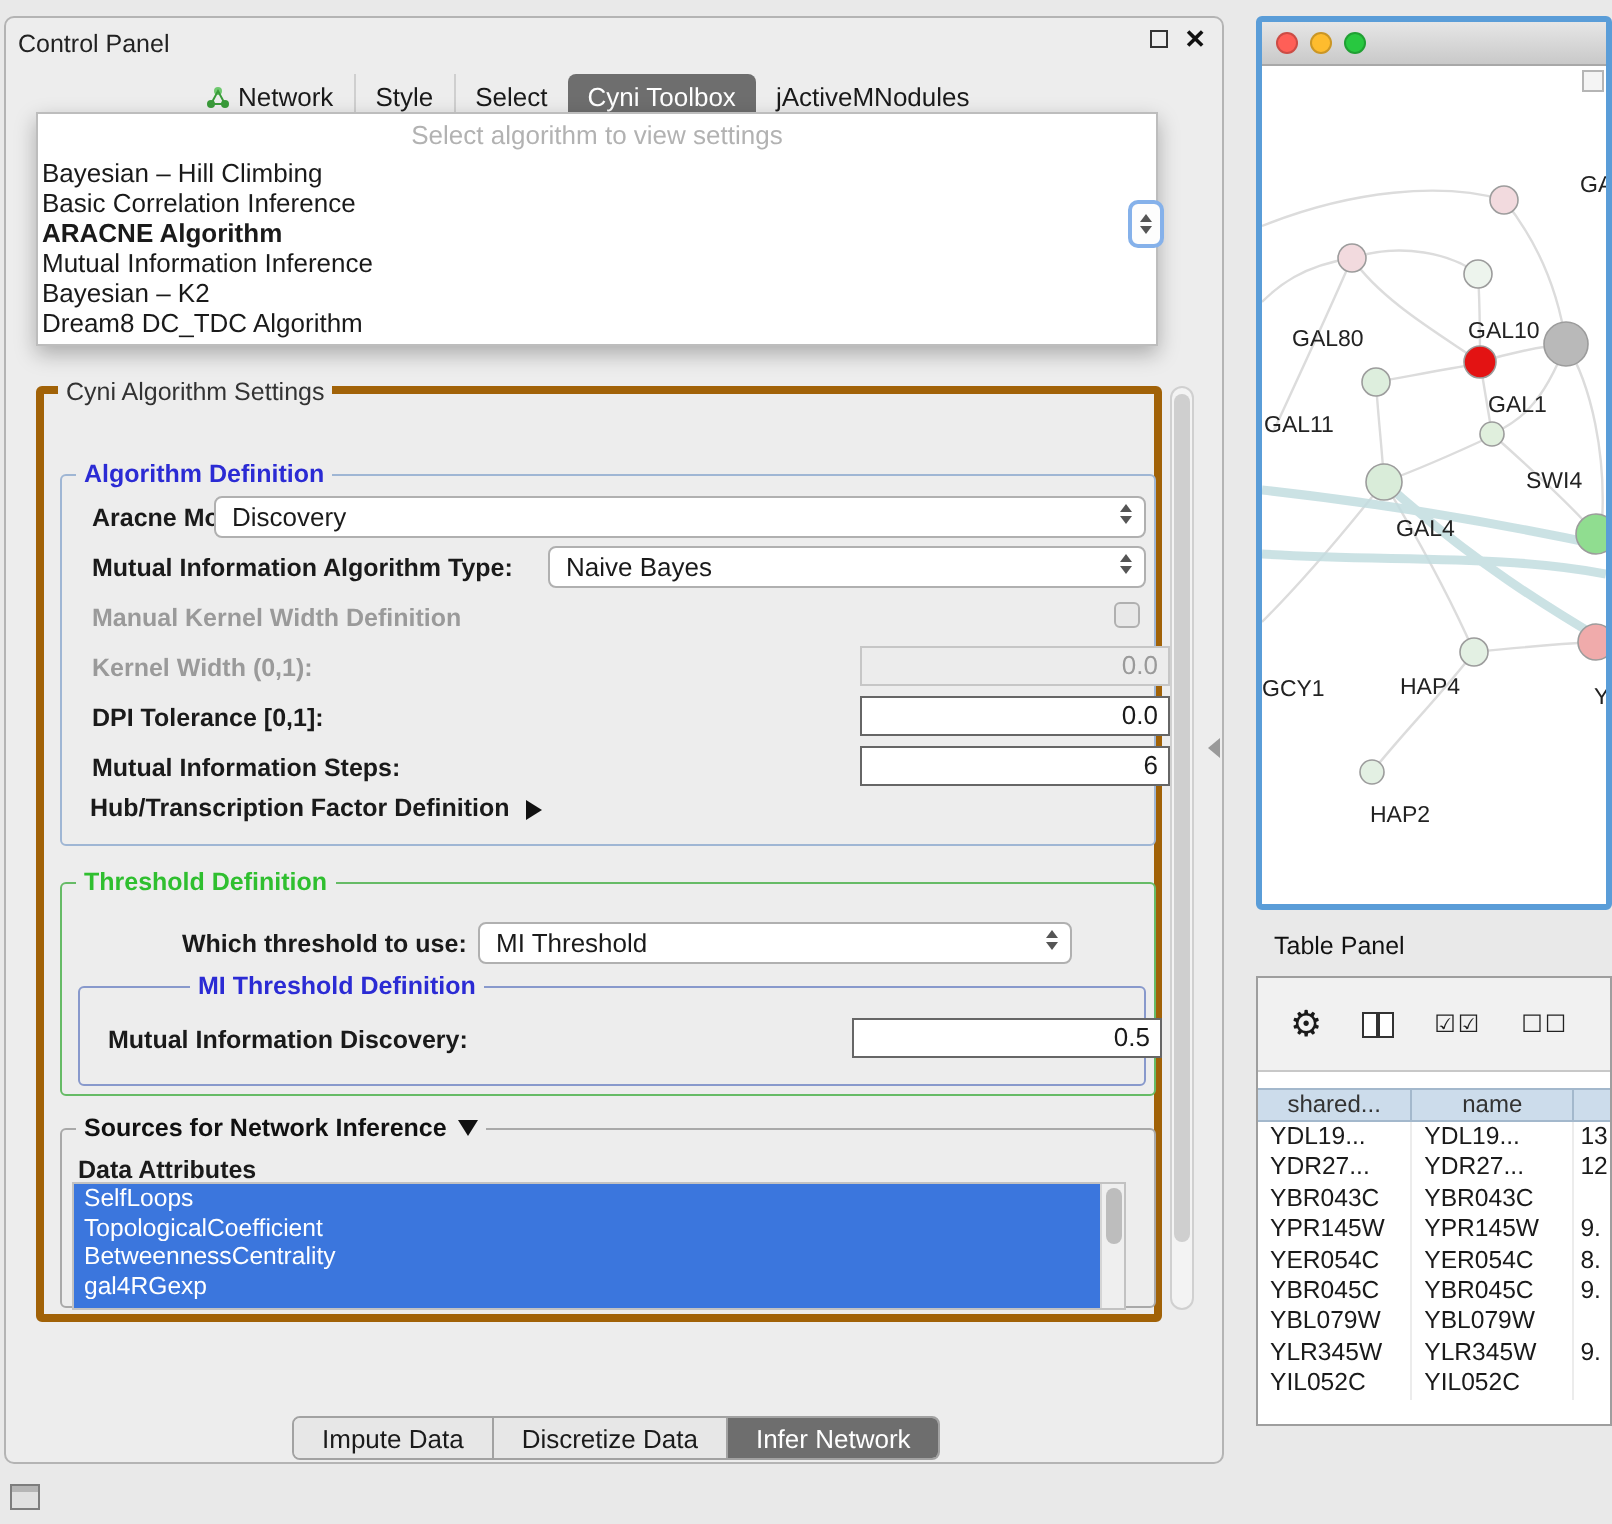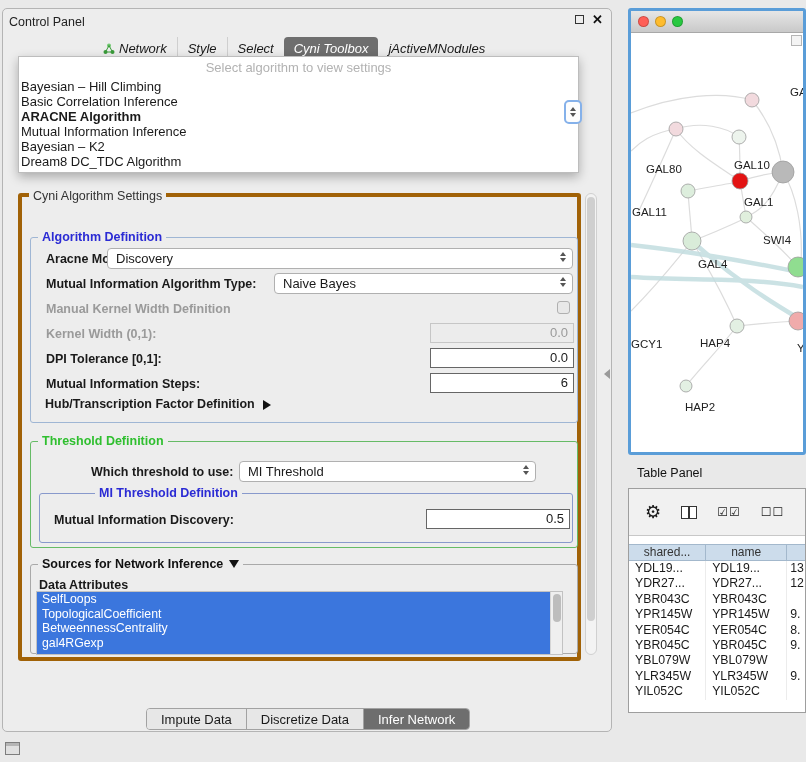--- a/index.html
+++ b/index.html
@@ -8,21 +8,21 @@
   body{position:relative;background:#e9e9e9;font-family:"Liberation Sans",sans-serif;color:#1a1a1a;overflow:hidden;}
   .abs{position:absolute;}
 
   
   .control-panel{left:2px;top:8px;width:610px;height:724px;background:#ededed;border:1px solid #b4b4b4;border-radius:5px;}
   .cp-title{left:6px;top:6px;font-size:12.5px;color:#222;}
   .win-btns{right:8px;top:4px;display:flex;align-items:center;gap:8px;}
   .restore-box{width:9px;height:9px;border:1.5px solid #333;}
   .close-x{font-size:13px;font-weight:bold;color:#111;line-height:13px;}
 
-  .tabbar{left:90px;top:28px;display:flex;align-items:center;font-size:13px;font-style:italic;}
+  .tabbar{left:90px;top:28px;display:flex;align-items:center;font-size:13px;}
   .tab{padding:4px 10px;border-left:1px solid #cfcfcf;cursor:default;display:flex;align-items:center;gap:4px;}
   .tab:first-child{border-left:none;}
   .tab.sel{background:var(--tabdark);color:#fff;border-radius:4px;border-left:none;}
   .tab.sel + .tab{border-left:none;}
 
   .dropdown{left:15px;top:47px;width:561px;height:117px;background:#fff;border:1px solid #bdbdbd;box-shadow:0 4px 10px rgba(0,0,0,.28);z-index:50;font-size:13px;overflow:hidden;}
   .dd-placeholder{height:22px;line-height:22px;text-align:center;color:#b2b2b2;}
   .dd-item{height:15px;line-height:15px;padding-left:2px;white-space:nowrap;}
   .dd-item.bold{font-weight:bold;}
   .combo-stepper{left:561px;top:91px;width:18px;height:24px;border:2px solid #85b1ea;border-radius:5px;background:#fdfdfd;z-index:60;display:flex;flex-direction:column;align-items:center;justify-content:center;}
@@ -38,21 +38,21 @@
   .g-thresh{left:8px;top:244px;width:548px;height:107px;border-color:#66bb66;}
   .g-mithresh{left:8px;top:51px;width:534px;height:50px;border-color:#8899cc;}
   .g-sources{left:8px;top:367px;width:548px;height:90px;}
 
   .lbl{position:absolute;font-size:12.5px;font-weight:bold;white-space:nowrap;}
   .lbl.dis{color:#9a9a9a;}
   .combo{position:absolute;height:21px;background:#fff;border:1px solid #b0b0b0;border-radius:4px;font-size:13px;line-height:19px;padding-left:8px;}
   .combo-arrows{position:absolute;right:6px;top:3px;display:flex;flex-direction:column;align-items:center;}
   .arr-up{width:0;height:0;border-left:3.5px solid transparent;border-right:3.5px solid transparent;border-bottom:4.5px solid #555;margin-bottom:2px;}
   .arr-dn{width:0;height:0;border-left:3.5px solid transparent;border-right:3.5px solid transparent;border-top:4.5px solid #555;}
-  .field{position:absolute;width:144px;height:20px;font-size:13px;line-height:18px;text-align:right;padding-right:5px;background:#fff;border:1px solid #666;}
+  .field{position:absolute;width:155px;height:20px;font-size:13px;line-height:18px;text-align:right;padding-right:5px;background:#fff;border:1px solid #666;}
   .field.dis{background:#ececec;border-color:#c6c6c6;color:#9a9a9a;}
   .checkbox{position:absolute;width:13px;height:13px;border:1px solid #b0b0b0;background:#e8e8e8;border-radius:3px;}
 
   .tri-right{display:inline-block;width:0;height:0;border-top:5px solid transparent;border-bottom:5px solid transparent;border-left:8px solid #111;margin-left:8px;vertical-align:middle;}
   .tri-down{display:inline-block;width:0;height:0;border-left:5px solid transparent;border-right:5px solid transparent;border-top:8px solid #111;}
 
   .hub-row{position:absolute;left:23px;top:200px;font-size:12.5px;font-weight:bold;}
 
   .attr-list{position:absolute;left:5px;top:26px;width:527px;height:64px;background:#fff;border:1px solid #c2c2c2;overflow:hidden;}
   .src-item{height:14.5px;line-height:14.5px;background:var(--sel);color:#fff;font-size:12.3px;padding-left:5px;width:515px;white-space:nowrap;}

